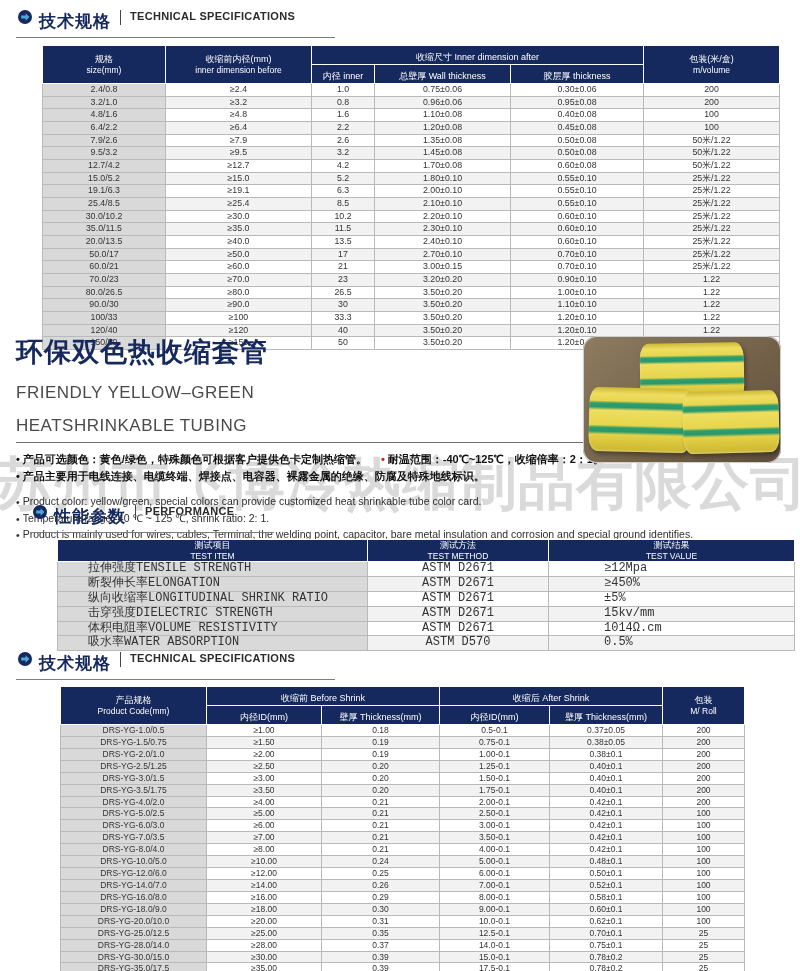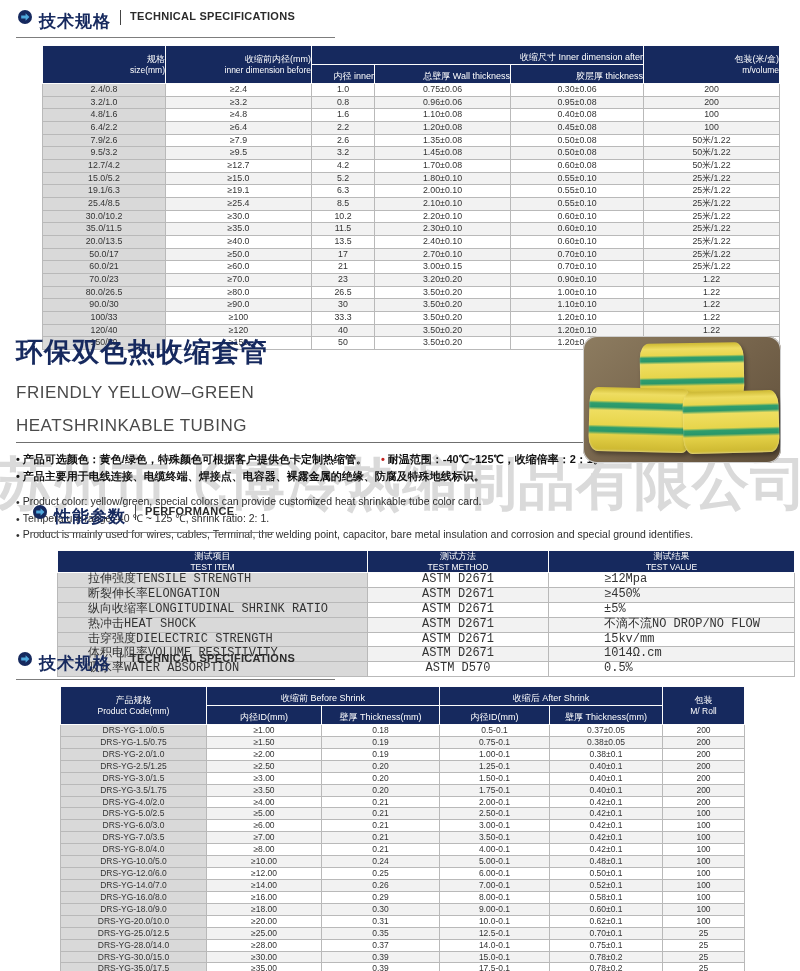--- a/index.html
+++ b/index.html
@@ -17,21 +17,21 @@
   
   table { border-collapse:collapse; table-layout:fixed; background:#fff; }
   th { background:#16295e; color:#fff; font-weight:normal; border:1px solid #fdfdfd; text-align:center; vertical-align:middle; }
   th .h-cn { display:block; font-size:9px; line-height:1.25; }
   th .h-en { display:block; font-size:8.5px; line-height:1.2; }
   th .h-one { font-size:9px; line-height:1.2; }
   td { border:1px solid #b9b9b9; text-align:center; color:#333; }
   tbody td:first-child { background:#d9d9d9; }
   tbody tr:nth-child(even) td:not(:first-child) { background:#f2f2f2; }
   .t1 td { font-size:8.8px; padding:1px 2px; line-height:1.1; }
-  .t1 th { height:15px;text-align:right; }
+  .t1 th { height:15px; }
   .perf td { font-size:12px; padding:0 4px; line-height:1.15;font-family:Liberation Mono, monospace; }
   .perf td:first-child { text-align:left; padding-left:30px; }
   .perf td:last-child { text-align:left; padding-left:55px; }
   .t3 td { font-size:8.5px; padding:1px 2px; line-height:1.05; }
   
   .prod-title { font-size:27px; font-weight:bold; color:#16295e; letter-spacing:1px; }
   .prod-sub { font-size:17px; color:#4a4a4a; line-height:1.1; letter-spacing:.5px; margin-top:14px; }
   .prod-rule { border:none; border-top:1px solid #6f6f6f; width:578px; margin:7px 0 8px 0; }
   .bullets-cn { font-size:11px; font-weight:bold; color:#111; line-height:1.55; width:600px; }
   .bullet-row { display:flex; gap:14px; }
@@ -328,21 +328,21 @@
     <span class="sec-icon">
       <svg width="14" height="14" viewBox="0 0 14 14">
           <circle cx="7" cy="7" r="7" fill="#16295e"></circle>
           <path d="M3.2 5.4 L7.6 5.4 L7.6 3.3 L11.4 7 L7.6 10.7 L7.6 8.6 L3.2 8.6 Z" fill="#4fa8dc"></path>
         </svg>
     </span>
     <span class="sec-cn">性能参数</span>
     <span class="sec-sep"></span>
     <span class="sec-en">PERFORMANCE</span>
   </div>
-  <table class="perf" style="width:737px; margin:17px 0 0 26px;">
+  <table class="perf" style="width:737px; margin:6px 0 0 26px;">
     <colgroup>
         <col style="width:310px">
         <col style="width:181px">
         <col style="width:246px">
       </colgroup>
     <thead>
       <tr>
         <th>
             <span class="h-cn">测试项目</span>
             <span class="h-en">TEST ITEM</span>
@@ -365,25 +365,20 @@
         </tr>
         <tr>
           <td>断裂伸长率ELONGATION</td>
           <td>ASTM D2671</td>
           <td>≥450%</td>
         </tr>
         <tr>
           <td>纵向收缩率LONGITUDINAL SHRINK RATIO</td>
           <td>ASTM D2671</td>
           <td>±5%</td>
-        </tr>
-        <tr>
-          <td>热冲击HEAT SHOCK</td>
-          <td>ASTM D2671</td>
-          <td>不滴不流NO DROP/NO FLOW</td>
         </tr>
         <tr>
           <td>击穿强度DIELECTRIC STRENGTH</td>
           <td>ASTM D2671</td>
           <td>15kv/mm</td>
         </tr>
         <tr>
           <td>体积电阻率VOLUME RESISTIVITY</td>
           <td>ASTM D2671</td>
           <td>1014Ω.cm</td>

